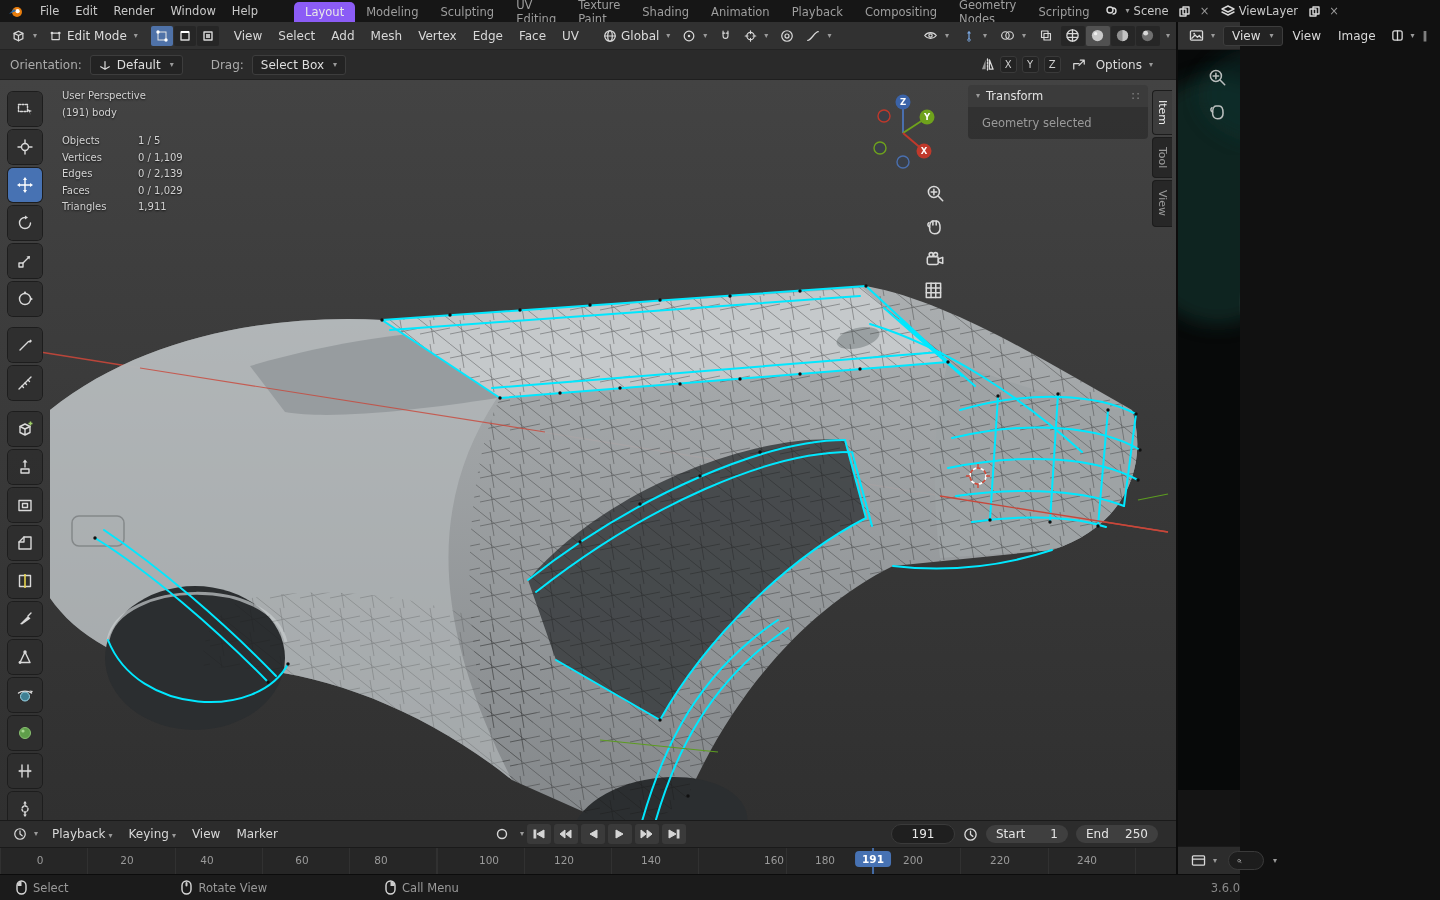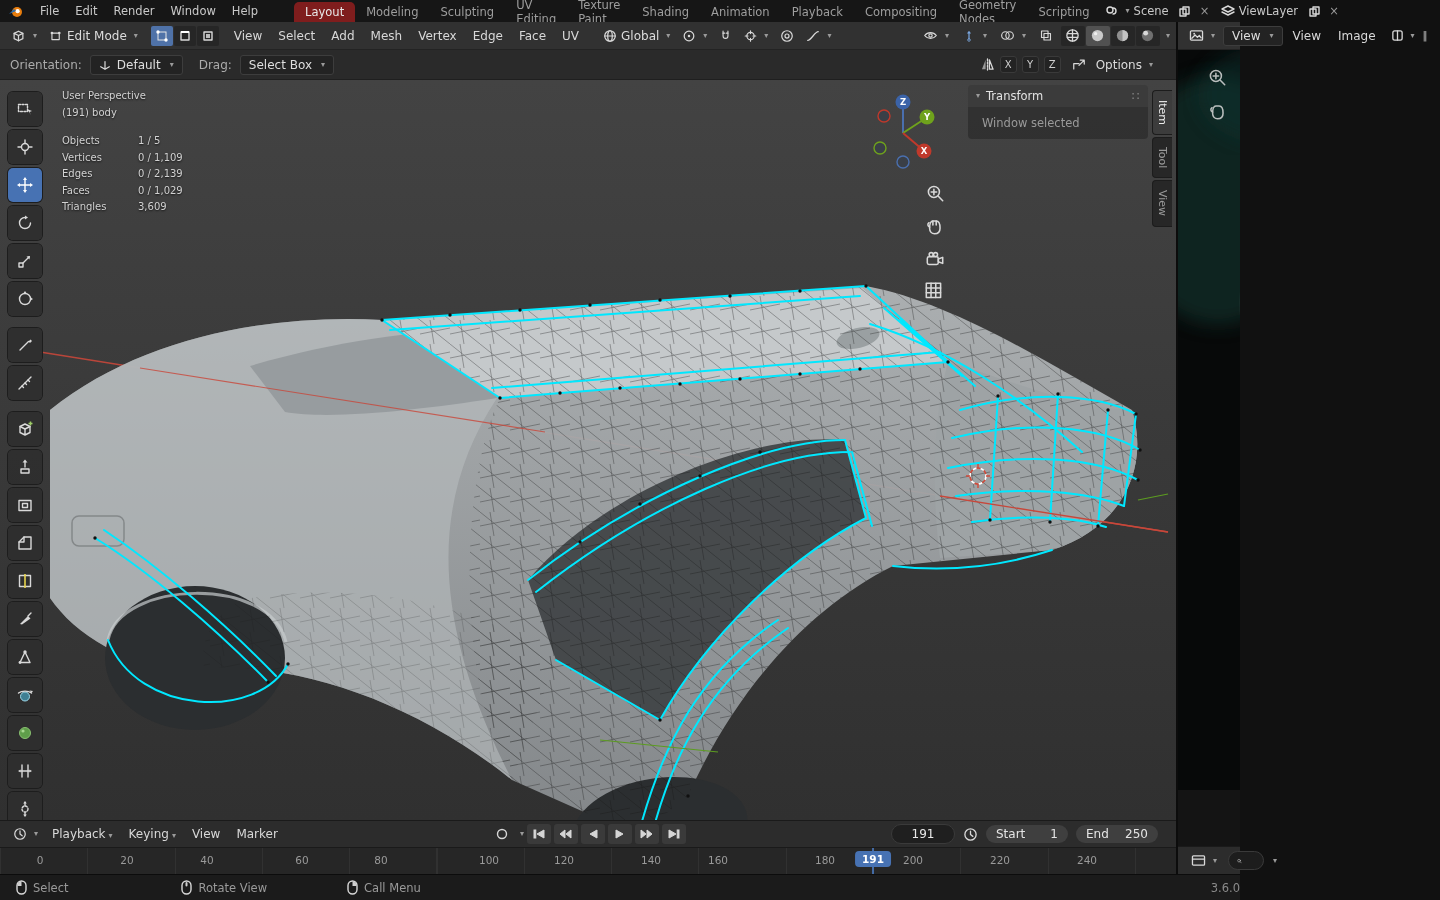--- a/index.html
+++ b/index.html
@@ -9,21 +9,21 @@
   .ic{stroke:#d9d9d9;fill:none;stroke-width:1.4;stroke-linecap:round;stroke-linejoin:round}
   .cv{font-size:8px;color:#9a9a9a;margin-left:3px;line-height:1}
   #app{width:1240px;height:900px;display:flex;flex-direction:column}
 
   
   .topbar{height:22px;background:#161616;display:flex;align-items:stretch;font-size:11.5px;color:#c9c9c9}
   .topbar .logo{display:flex;align-items:center;padding:0 8px}
   .menu{display:flex;align-items:center;padding:0 8px;cursor:default}
   .tabs{display:flex;align-items:stretch;margin-left:28px}
   .tab{display:flex;align-items:center;padding:0 11px;color:#9e9e9e;border-radius:5px 5px 0 0;margin-top:2px}
-  .tab.active{background:#7f1d1d;color:#e8e8e8}
+  .tab.active{background:#8b5cf6;color:#e8e8e8}
   .tb-right{margin-left:auto;display:flex;align-items:center;gap:4px;padding-right:2px}
   .chip{display:flex;align-items:center;gap:4px;padding:0 4px;height:18px}
   .mini-btn{display:flex;align-items:center;justify-content:center;width:16px;height:16px;border-radius:2px;color:#9a9a9a}
 
   
   .row-main{flex:1;display:flex;min-height:0}
   .left-col{width:1178px;display:flex;flex-direction:column;border-right:2px solid #0c0c0c}
   .right-col{flex:1;display:flex;flex-direction:column;background:#161616;min-width:0}
 
   
@@ -307,21 +307,21 @@
 
       <div class="tsettings">
         <span class="lbl">Orientation:</span>
         <span class="drop">
           <svg width="12" height="12" viewBox="0 0 14 14">
               <path d="M7,12 V3 M7,12 L2,9 M7,12 L12,9" class="ic"></path>
             </svg>
           <span>Default</span>
           <b class="cv">▾</b>
         </span>
-        <span class="lbl" style="margin-left:8px">Drag:</span>
+        <span class="lbl" style="margin-left:20px">Drag:</span>
         <span class="drop">
           <span>Select Box</span>
           <b class="cv">▾</b>
         </span>
         <div class="ts-right">
           <svg width="15" height="13" viewBox="0 0 16 14">
               <path d="M2,12 L6,2 V12 Z" fill="#9a9a9a"></path>
               <path d="M14,12 L10,2 V12 Z" class="ic"></path>
               <path d="M8,1 V13" class="ic" stroke-dasharray="2 1.5"></path>
             </svg>
@@ -581,32 +581,32 @@
           <div class="grid">
             <span>Objects</span>
               <span>1 / 5</span>
             <span>Vertices</span>
               <span>0 / 1,109</span>
             <span>Edges</span>
               <span>0 / 2,139</span>
             <span>Faces</span>
               <span>0 / 1,029</span>
             <span>Triangles</span>
-              <span>3,609</span>
+              <span>1,911</span>
           </div>
         </div>
 
         <div class="npanel">
           <div class="hd">
             <b class="cv" style="margin:0">▾</b>
             <span>Transform</span>
             <span style="margin-left:auto;color:#8a8a8a;letter-spacing:1px">∷</span>
           </div>
           <div class="bd">
-            <span>Window selected</span>
+            <span>Geometry selected</span>
           </div>
         </div>
 
         <div class="ntabs">
           <span class="ntab on">Item</span>
           <span class="ntab">Tool</span>
           <span class="ntab">View</span>
         </div>
 
         <svg class="gizmos" style="left:862px;top:8px" width="84" height="84" viewBox="0 0 84 84">
@@ -725,21 +725,21 @@
 
       <div class="tl-ruler">
         <span class="tick" style="left:40px">0</span>
         <span class="tick" style="left:127px">20</span>
         <span class="tick" style="left:207px">40</span>
         <span class="tick" style="left:302px">60</span>
         <span class="tick" style="left:381px">80</span>
         <span class="tick" style="left:489px">100</span>
         <span class="tick" style="left:564px">120</span>
         <span class="tick" style="left:651px">140</span>
-        <span class="tick" style="left:718px">160</span>
+        <span class="tick" style="left:774px">160</span>
         <span class="tick" style="left:825px">180</span>
         <span class="tick" style="left:913px">200</span>
         <span class="tick" style="left:1000px">220</span>
         <span class="tick" style="left:1087px">240</span>
         <span class="playline" style="left:873px"></span>
         <span class="playhead" style="left:873px">191</span>
       </div>
     </div>
 
     <div class="right-col">
@@ -835,21 +835,21 @@
         </svg>
       <span>Select</span>
     </span>
     <span class="hint" style="margin-left:113px">
       <svg width="11" height="15" viewBox="0 0 11 15">
           <rect x="1" y="1" width="9" height="13" rx="4.5" class="ic" stroke-width="1.1"></rect>
           <rect x="4.5" y="2" width="2" height="4.5" rx="1" fill="#cfcfcf"></rect>
         </svg>
       <span>Rotate View</span>
     </span>
-    <span class="hint" style="margin-left:80px">
+    <span class="hint" style="margin-left:118px">
       <svg width="11" height="15" viewBox="0 0 11 15">
           <rect x="1" y="1" width="9" height="13" rx="4.5" class="ic" stroke-width="1.1"></rect>
           <path d="M9.6,6 A4,4 0 0 0 5.5,1.5 V6 Z" fill="#cfcfcf" stroke="none"></path>
         </svg>
       <span>Call Menu</span>
     </span>
     <span class="version">3.6.0</span>
   </div>
 </div>
 

